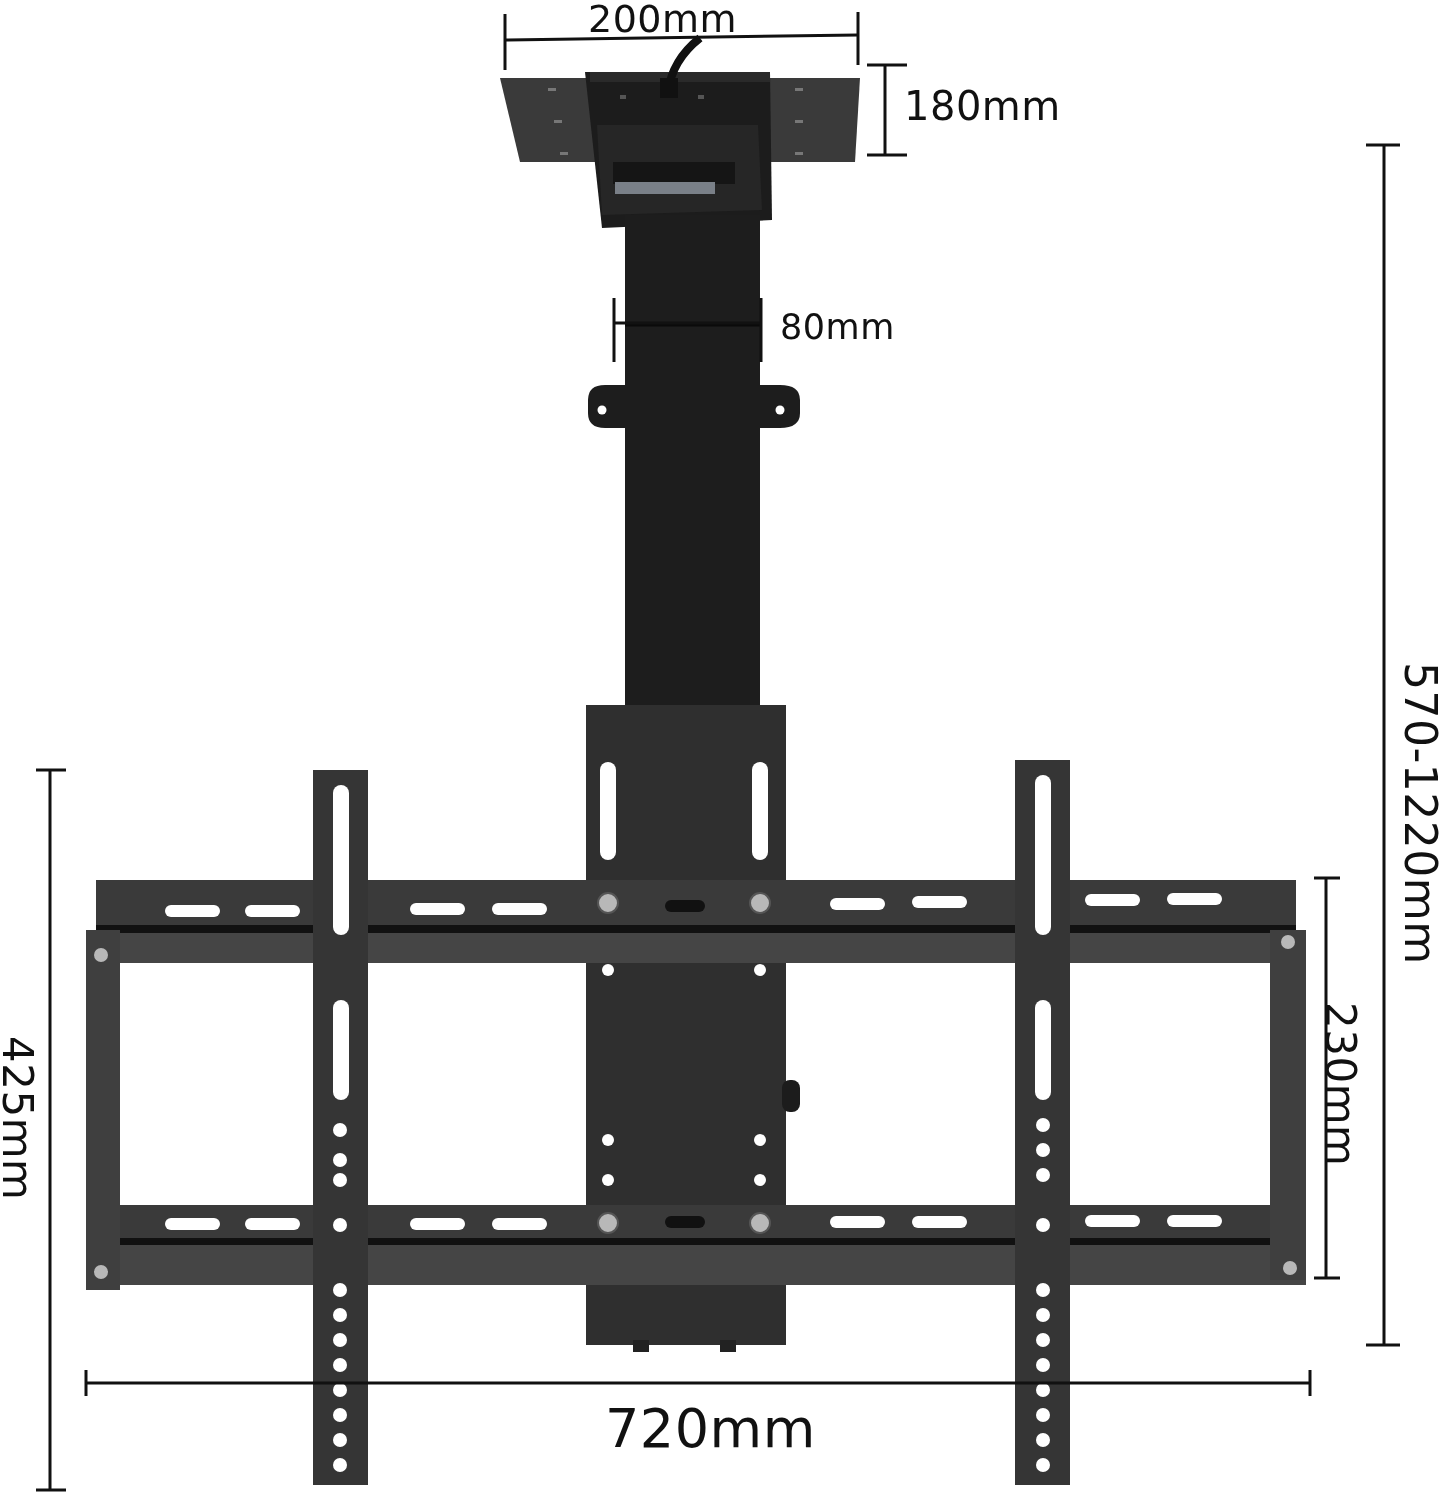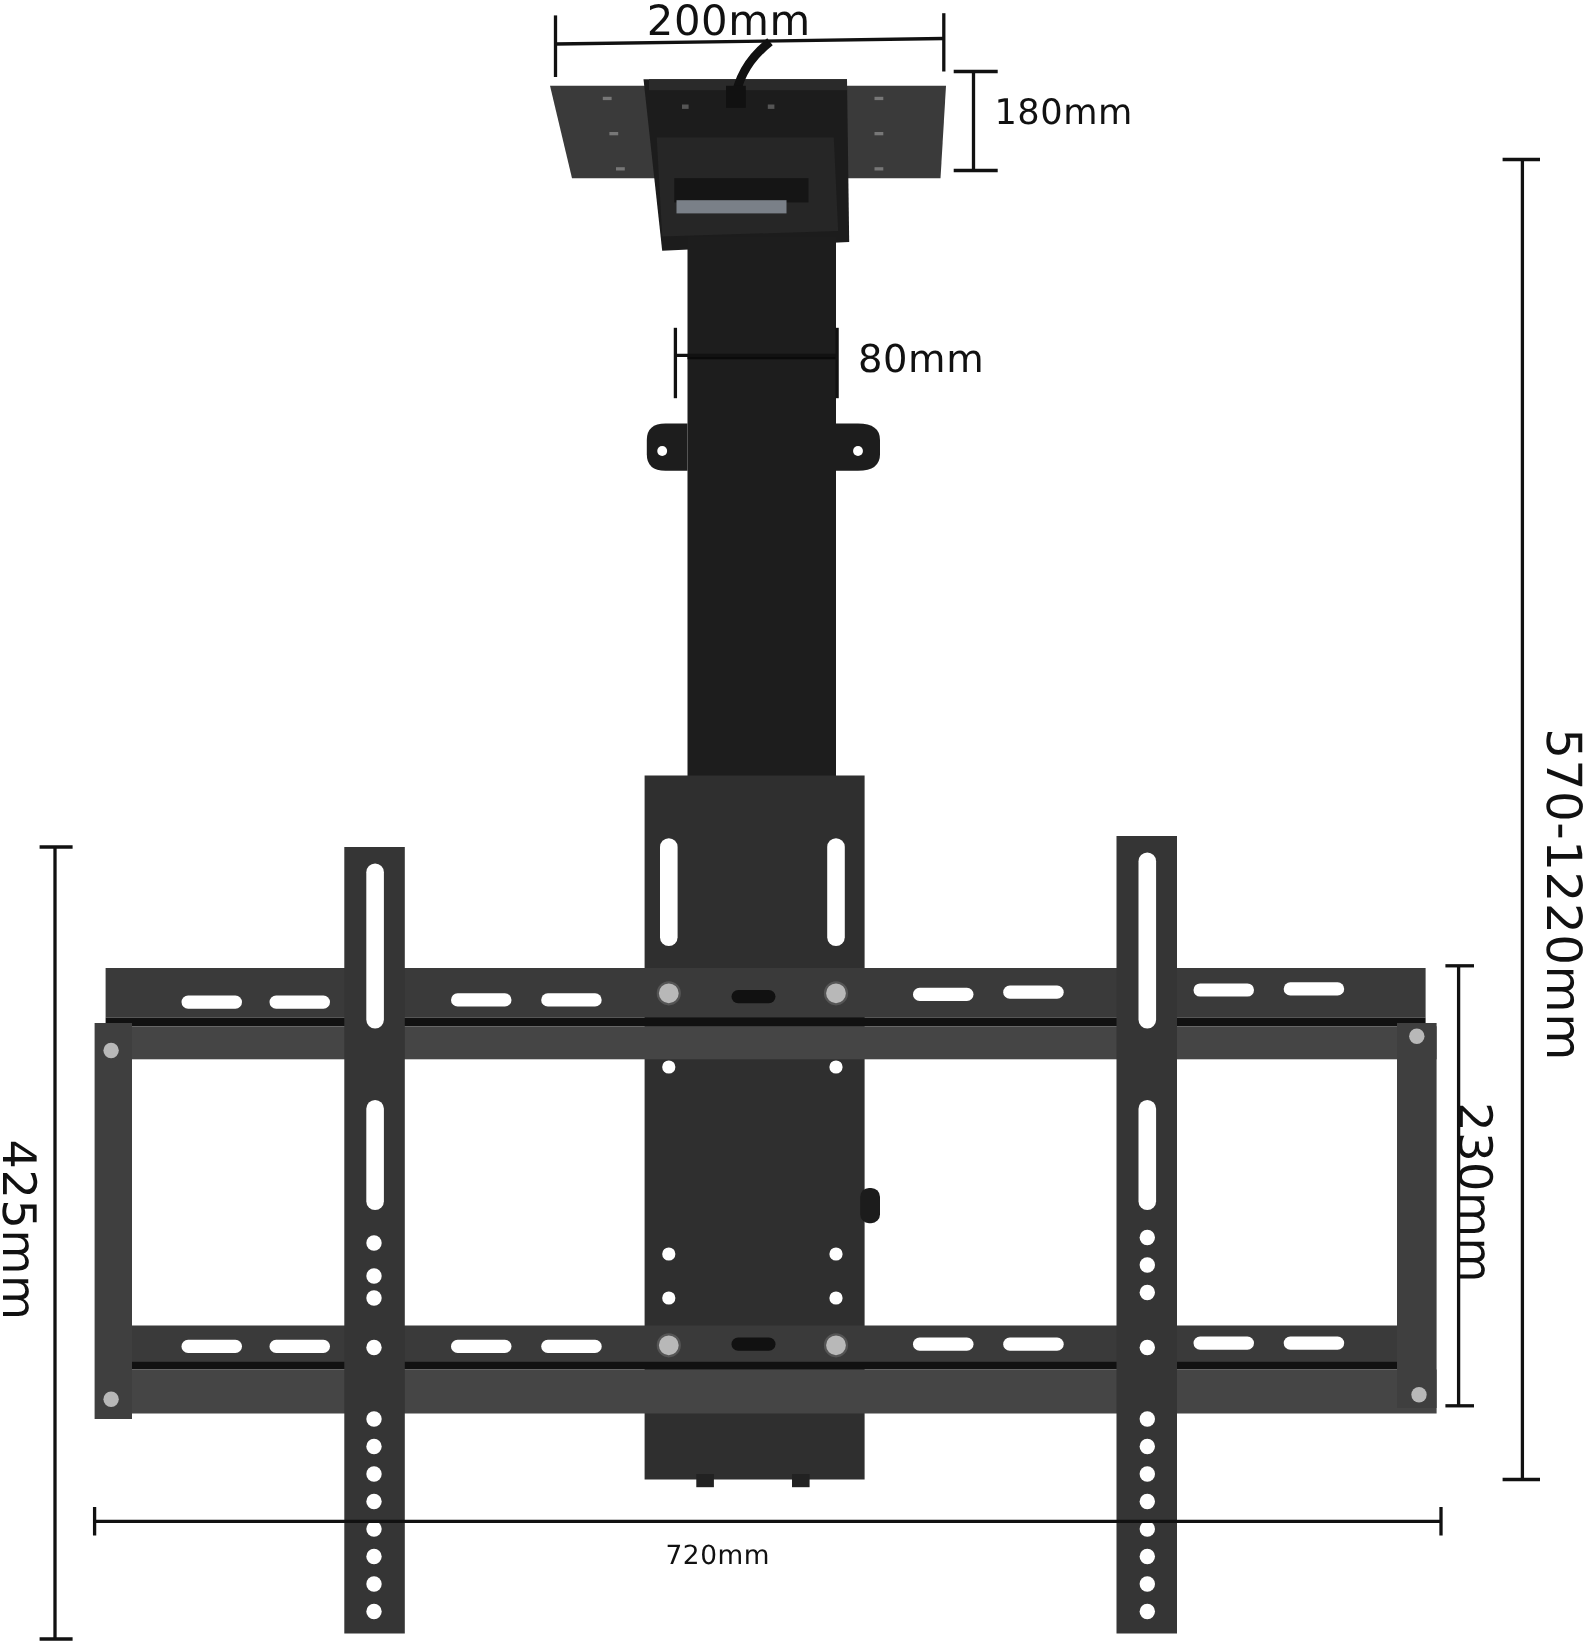--- a/index.html
+++ b/index.html
@@ -189,24 +189,24 @@
         <line x1="86" y1="1383" x2="1310" y2="1383"></line>
         <line x1="86" y1="1370" x2="86" y2="1396"></line>
         <line x1="1310" y1="1370" x2="1310" y2="1396"></line>
       </g>
     </g>
   </svg>
 
   
   <div class="dim-label" style="left:588px; top:0px; font-size:38px;">200mm</div>
 
-  <div class="dim-label" style="left:904px; top:86px; font-size:32px;">180mm</div>
+  <div class="dim-label" style="left:904px; top:86px; font-size:40px;">180mm</div>
 
   <div class="dim-label" style="left:780px; top:310px; font-size:35px;">80mm</div>
 
   <div class="dim-label vert-label" style="left:1280px; top:780px; width:280px; text-align:center; font-size:44px;">570-1220mm</div>
 
   <div class="dim-label vert-label" style="left:1265px; top:1056px; width:150px; text-align:center; font-size:42px;">230mm</div>
 
   <div class="dim-label vert-label" style="left:-58px; top:1090px; width:150px; text-align:center; font-size:42px;">425mm</div>
 
-  <div class="dim-label" style="left:605px; top:1402px; font-size:24px;">720mm</div>
+  <div class="dim-label" style="left:605px; top:1402px; font-size:54px;">720mm</div>
 </div>
 
 </body></html>

